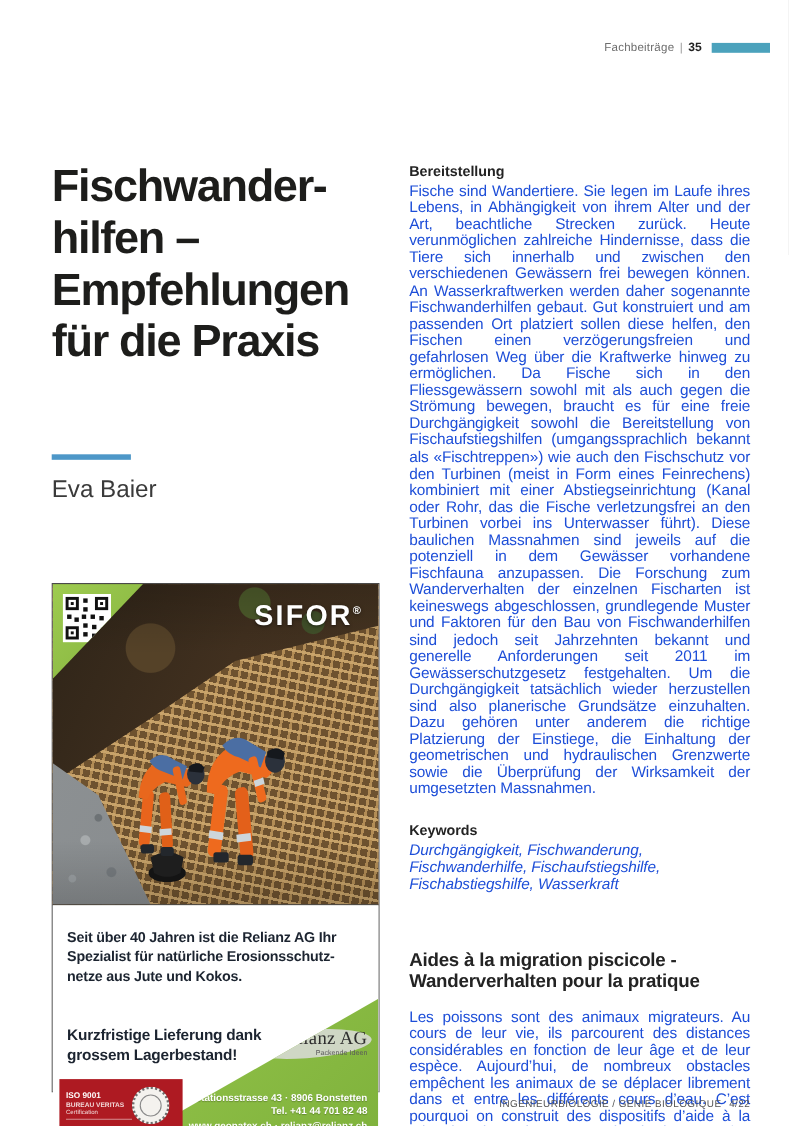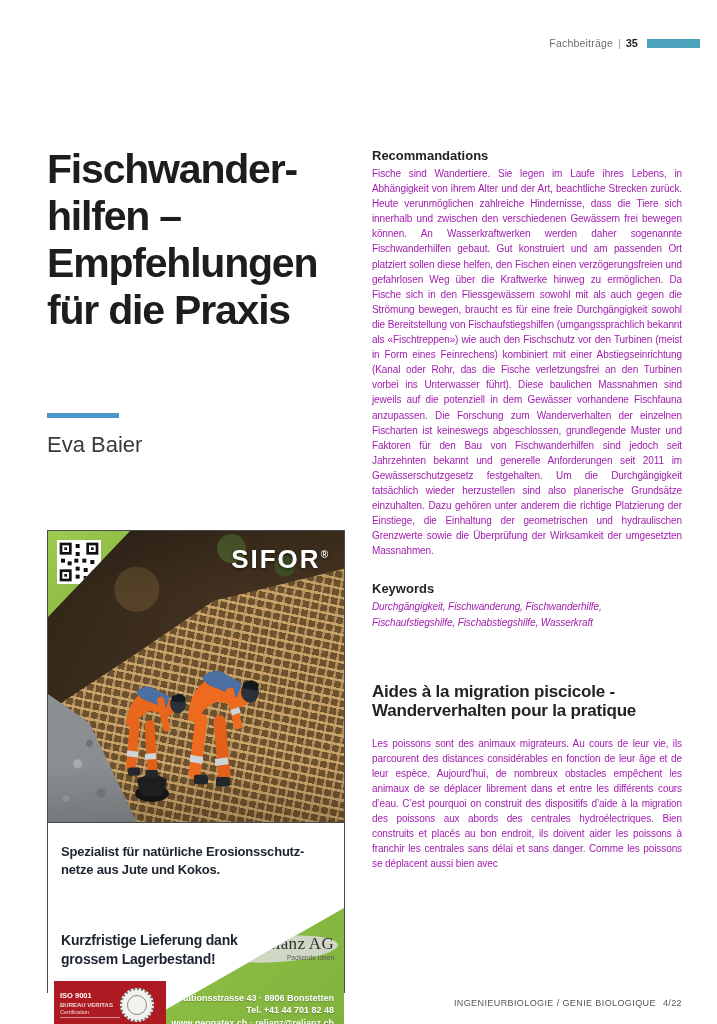--- a/index.html
+++ b/index.html
@@ -82,21 +82,21 @@
   .cert-texts { padding-left:6px; width:66px; }
   .cert-line1 { font-size:7.5px; font-weight:bold; color:#fff; }
   .cert-line2 { font-size:6px; font-weight:bold; color:#f2d8d8; margin-top:2px; }
   .cert-line3 { font-size:5.5px; color:#f2d8d8; margin-top:1px; border-bottom:1px solid rgba(255,255,255,.5); padding-bottom:2px; }
   .cert-seal { position:relative; width:34px; height:34px; border-radius:50%;
     background:#f4f2ee; border:2px dotted #6d6d6d; }
   .cert-seal::after { content:""; position:absolute; inset:5px; border-radius:50%; border:1px solid #8a8a8a; }
   
   .col-right { position:absolute; left:372px; top:148px; width:310px; }
   .h13 { font-size:13px; font-weight:bold; color:#232323; margin-bottom:3px; }
-  .para { font-size:10px; line-height:15.1px; color:#a21caf; text-align:justify; letter-spacing:-.1px; }
+  .para { font-size:14px; line-height:15.1px; color:#1d4ed8; text-align:justify; letter-spacing:-.1px; }
   .para.abstract { margin-bottom:23px; }
   .para.kw { font-style:italic; margin-bottom:0; text-align:left; }
   .fr-block { margin-top:52px; }
   .fr-title div { font-size:17px; line-height:19px; font-weight:bold; color:#232323; letter-spacing:-.2px; }
   .fr-title { margin-bottom:16px; }
   
   .footer { position:absolute; top:998px; right:35px; font-size:9px; letter-spacing:.4px; color:#555; }
   .footer .issue { margin-left:7px;text-align:center; }
 </style>
 </head>
@@ -192,20 +192,21 @@
           </g>
         </svg>
       </div>
       <div class="sifor">
         <span>SIFOR</span><sup>®</sup>
       </div>
     </div>
 
     <div class="ad-band">
       <div class="ad-headline">
+        <div>Seit über 40 Jahren ist die Relianz AG Ihr</div>
         <div>Spezialist für natürliche Erosionsschutz-</div>
         <div>netze aus Jute und Kokos.</div>
       </div>
       <div class="ad-subline">
         <div>Kurzfristige Lieferung dank</div>
         <div>grossem Lagerbestand!</div>
       </div>
       <div class="ad-green-wedge">
         <div class="ad-logo-block">
           <div class="ad-logo-swoosh"></div>
@@ -229,21 +230,21 @@
           <div class="cert-line1">ISO 9001</div>
           <div class="cert-line2">BUREAU VERITAS</div>
           <div class="cert-line3">Certification</div>
         </div>
         <div class="cert-seal"></div>
       </div>
     </div>
   </div>
 
   <div class="col-right">
-    <div class="h13">Recommandations</div>
+    <div class="h13">Bereitstellung</div>
     <div class="para abstract">Fische sind Wandertiere. Sie legen im Laufe ihres Lebens, in Abhängigkeit von ihrem Alter und der Art, beachtliche Strecken zurück. Heute verunmöglichen zahlreiche Hindernisse, dass die Tiere sich innerhalb und zwischen den verschiedenen Gewässern frei bewegen können. An Wasserkraftwerken werden daher sogenannte Fischwanderhilfen gebaut. Gut konstruiert und am passenden Ort platziert sollen diese helfen, den Fischen einen verzögerungsfreien und gefahrlosen Weg über die Kraftwerke hinweg zu ermöglichen. Da Fische sich in den Fliessgewässern sowohl mit als auch gegen die Strömung bewegen, braucht es für eine freie Durchgängigkeit sowohl die Bereitstellung von Fischaufstiegshilfen (umgangssprachlich bekannt als «Fischtreppen») wie auch den Fischschutz vor den Turbinen (meist in Form eines Feinrechens) kombiniert mit einer Abstiegseinrichtung (Kanal oder Rohr, das die Fische verletzungsfrei an den Turbinen vorbei ins Unterwasser führt). Diese baulichen Massnahmen sind jeweils auf die potenziell in dem Gewässer vorhandene Fischfauna anzupassen. Die Forschung zum Wanderverhalten der einzelnen Fischarten ist keineswegs abgeschlossen, grundlegende Muster und Faktoren für den Bau von Fischwanderhilfen sind jedoch seit Jahrzehnten bekannt und generelle Anforderungen seit 2011 im Gewässerschutzgesetz festgehalten. Um die Durchgängigkeit tatsächlich wieder herzustellen sind also planerische Grundsätze einzuhalten. Dazu gehören unter anderem die richtige Platzierung der Einstiege, die Einhaltung der geometrischen und hydraulischen Grenzwerte sowie die Überprüfung der Wirksamkeit der umgesetzten Massnahmen.</div>
 
     <div class="h13">Keywords</div>
     <div class="para kw">Durchgängigkeit, Fischwanderung, Fischwanderhilfe, Fischaufstiegshilfe, Fischabstiegshilfe, Wasserkraft</div>
 
     <div class="fr-block">
       <div class="fr-title">
         <div>Aides à la migration piscicole -</div>
         <div>Wanderverhalten pour la pratique</div>
       </div>

